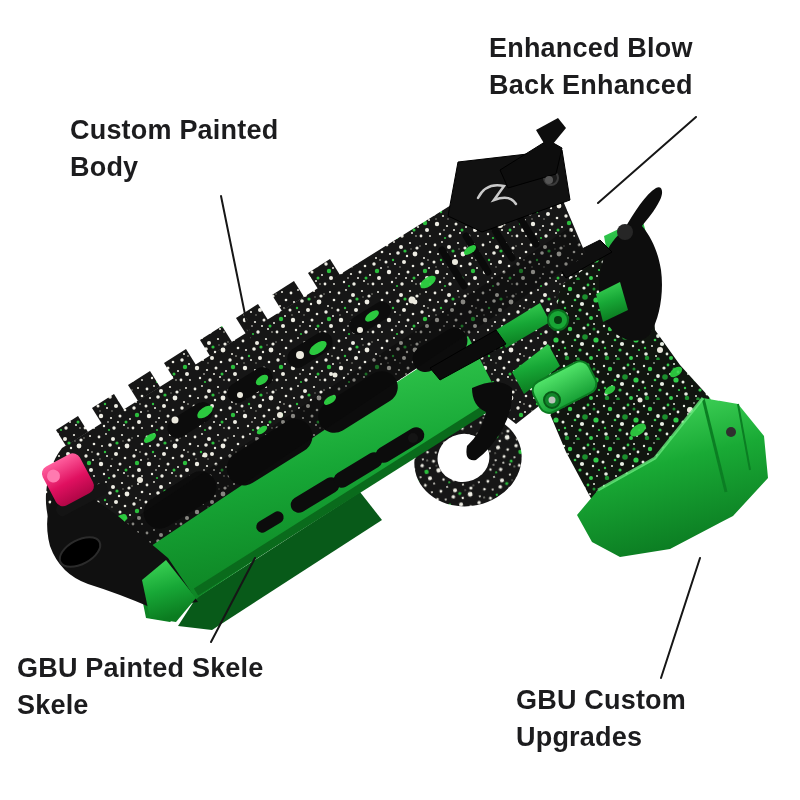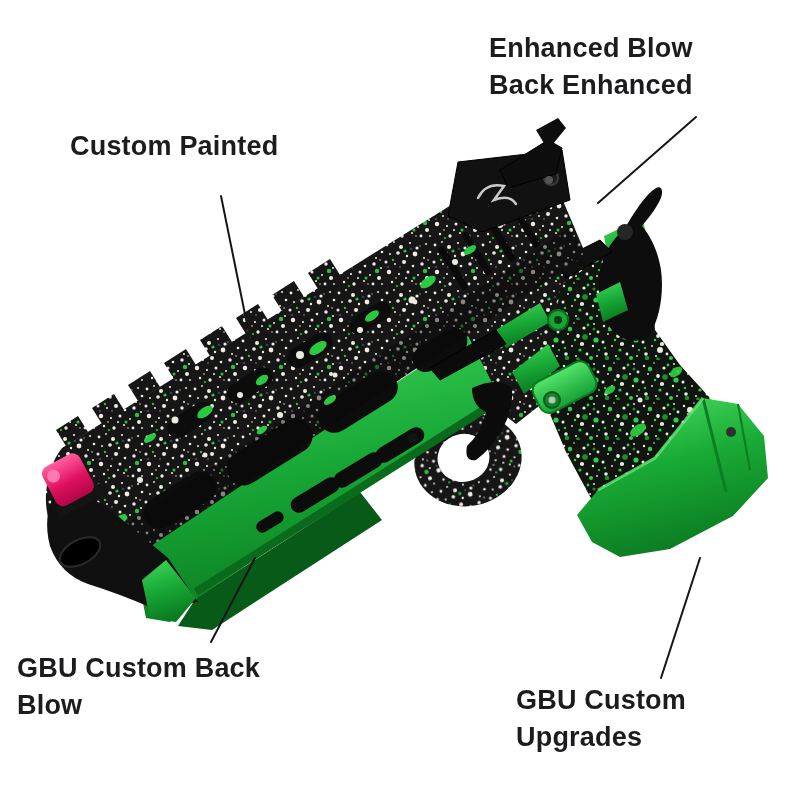--- a/index.html
+++ b/index.html
@@ -2,21 +2,21 @@
 <html><head>
 <meta charset="utf-8">
 <style>
   html,body{margin:0;padding:0;background:#ffffff;}
   .stage{position:relative;width:800px;height:800px;background:#ffffff;overflow:hidden;
          font-family:"Liberation Sans","DejaVu Sans",sans-serif;}
   .stage svg{position:absolute;left:0;top:0;}
   .callout{position:absolute;text-align:left;color:#1c1c1e;font-weight:bold;
            font-size:27px;line-height:37px;letter-spacing:.2px;}
   .c1{left:489px;top:30px;width:310px;}
-  .c2{left:70px;top:128px;width:300px;}
+  .c2{left:70px;top:112px;width:300px;}
   .c3{left:17px;top:650px;width:310px;}
   .c4{left:516px;top:682px;width:300px;}
 </style>
 </head>
 <body>
 
 <div class="stage">
 
 <svg width="800" height="800" viewBox="0 0 800 800">
   <defs>
@@ -285,23 +285,24 @@
     <line x1="700" y1="558" x2="661" y2="678"></line>
   </g>
 </svg>
 
 <div class="callout c1">
   <div>Enhanced Blow</div>
   <div>Back Enhanced</div>
 </div>
 <div class="callout c2">
   <div>Custom Painted</div>
+  <div>Body</div>
 </div>
 <div class="callout c3">
-  <div>GBU Custom Back</div>
-  <div>Blow</div>
+  <div>GBU Painted Skele</div>
+  <div>Skele</div>
 </div>
 <div class="callout c4">
   <div>GBU Custom</div>
   <div>Upgrades</div>
 </div>
 
 </div>
 
 </body></html>

